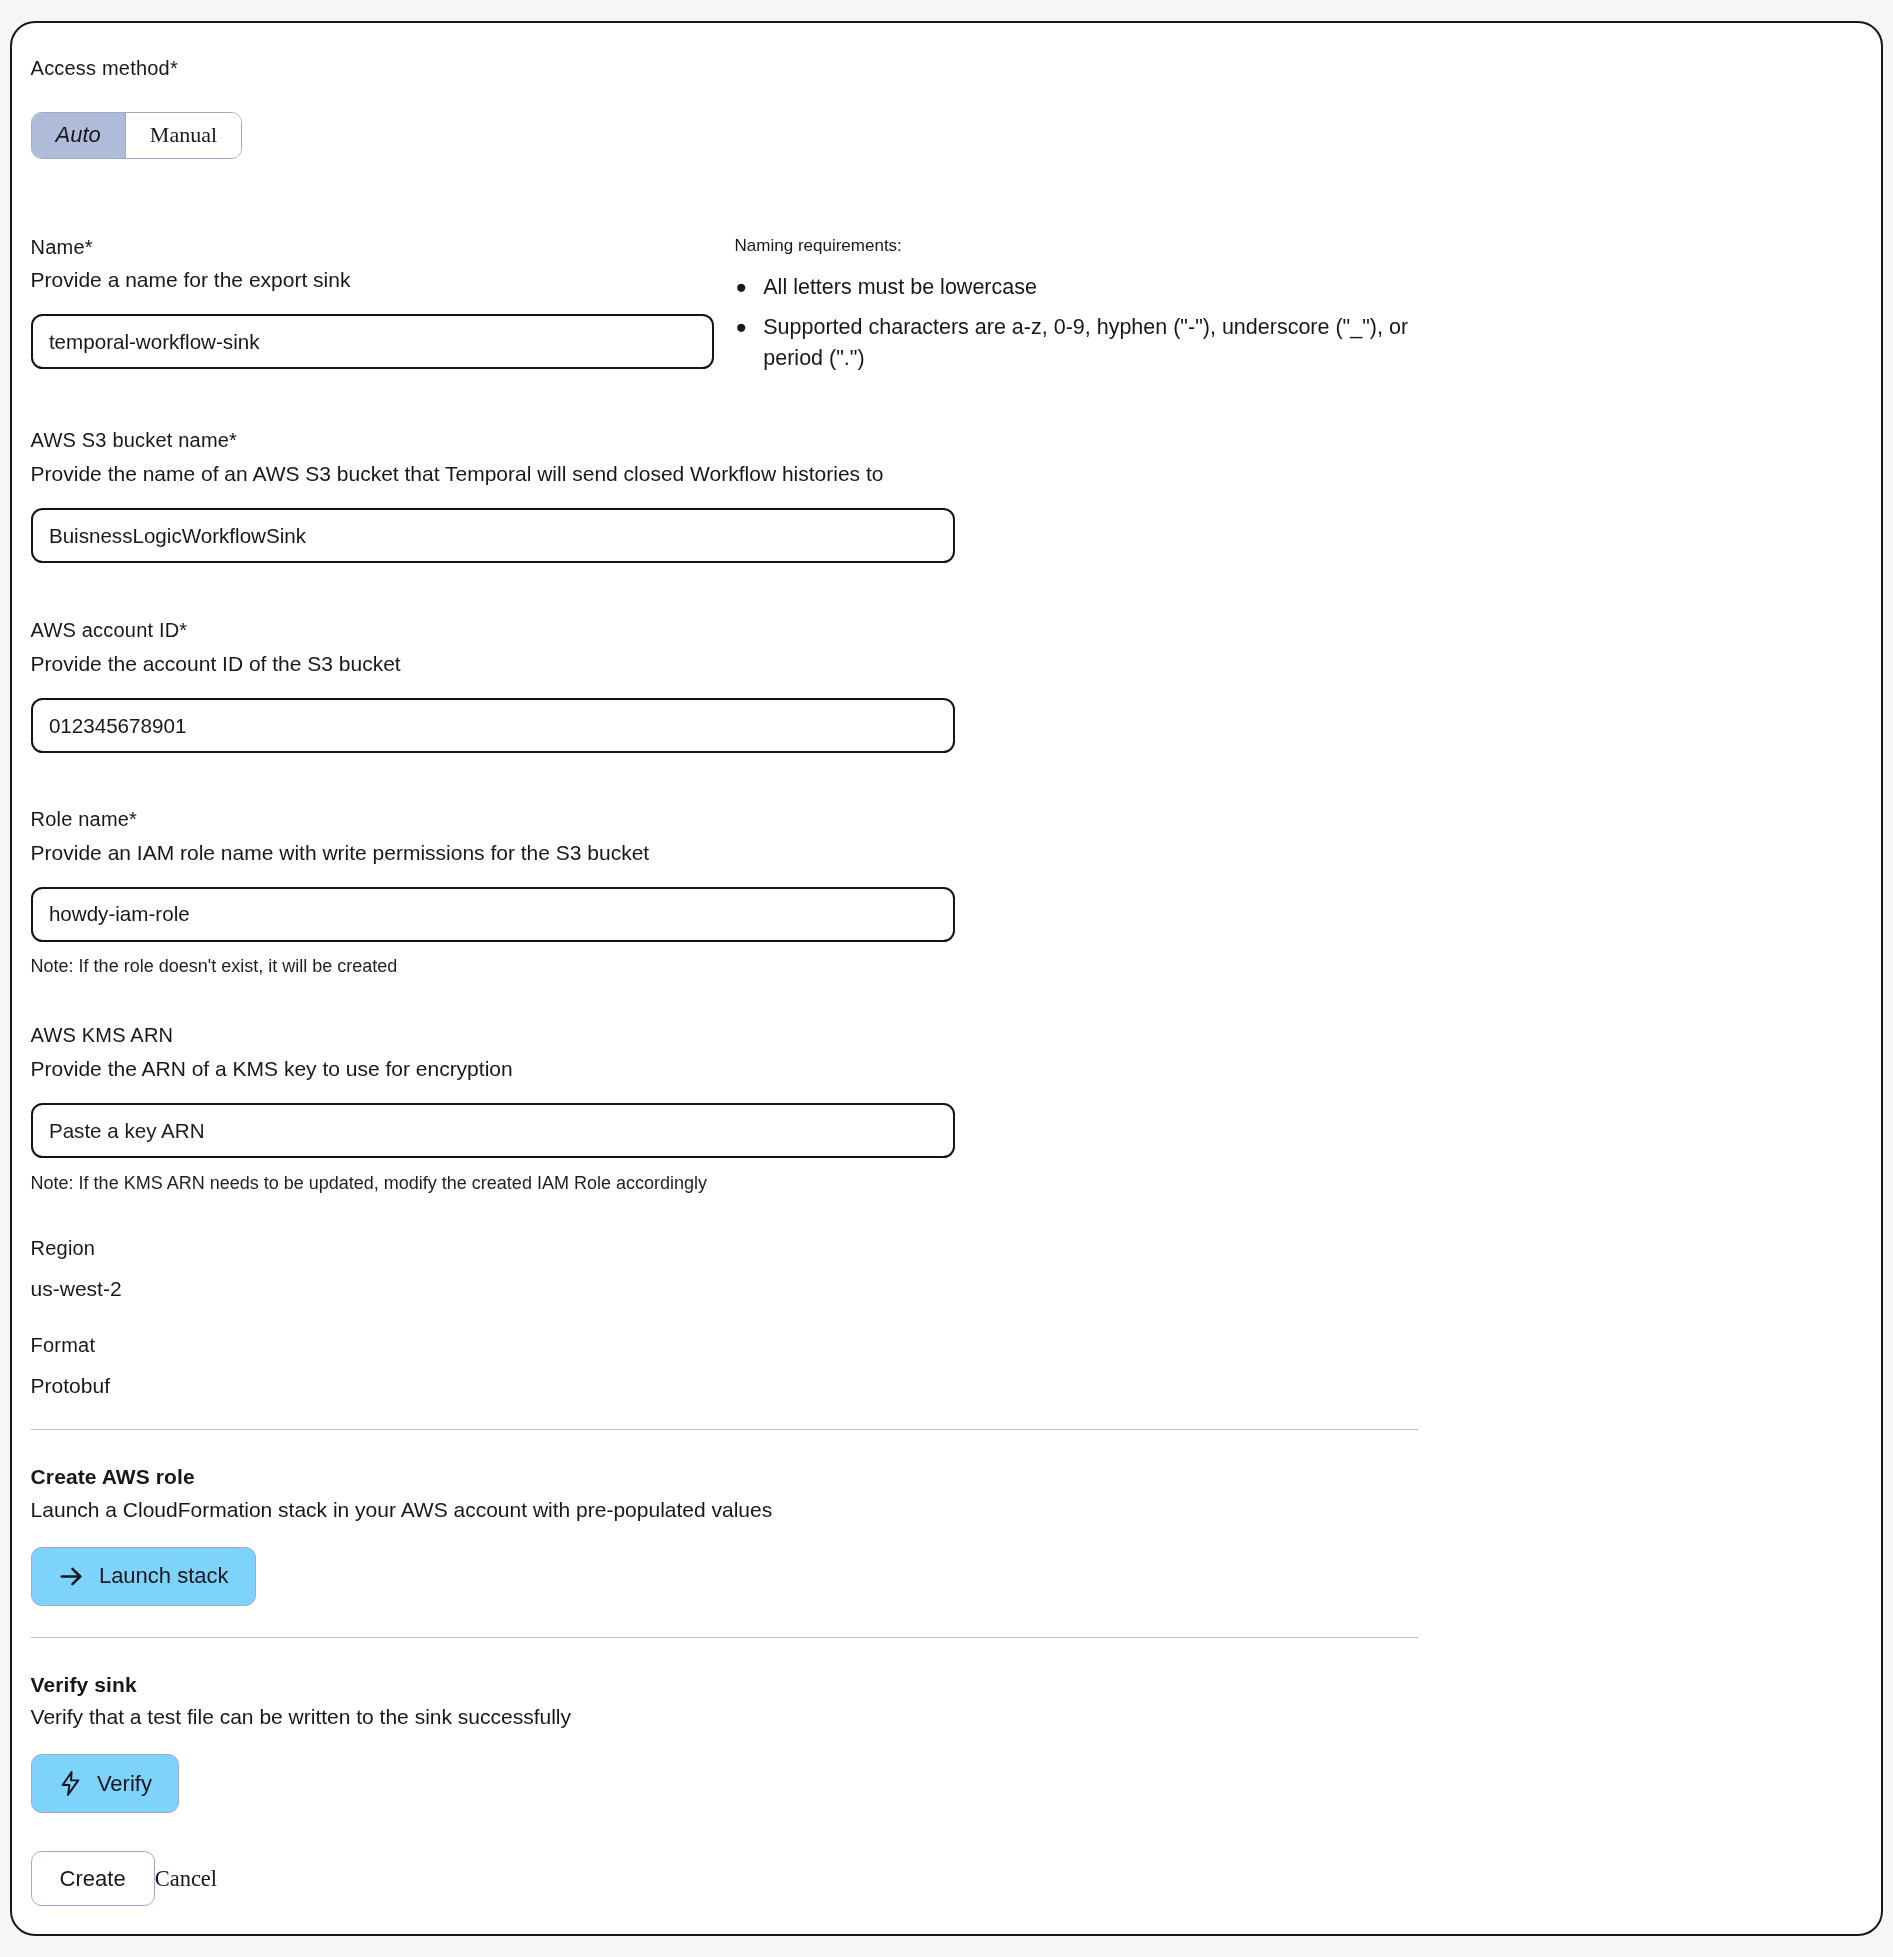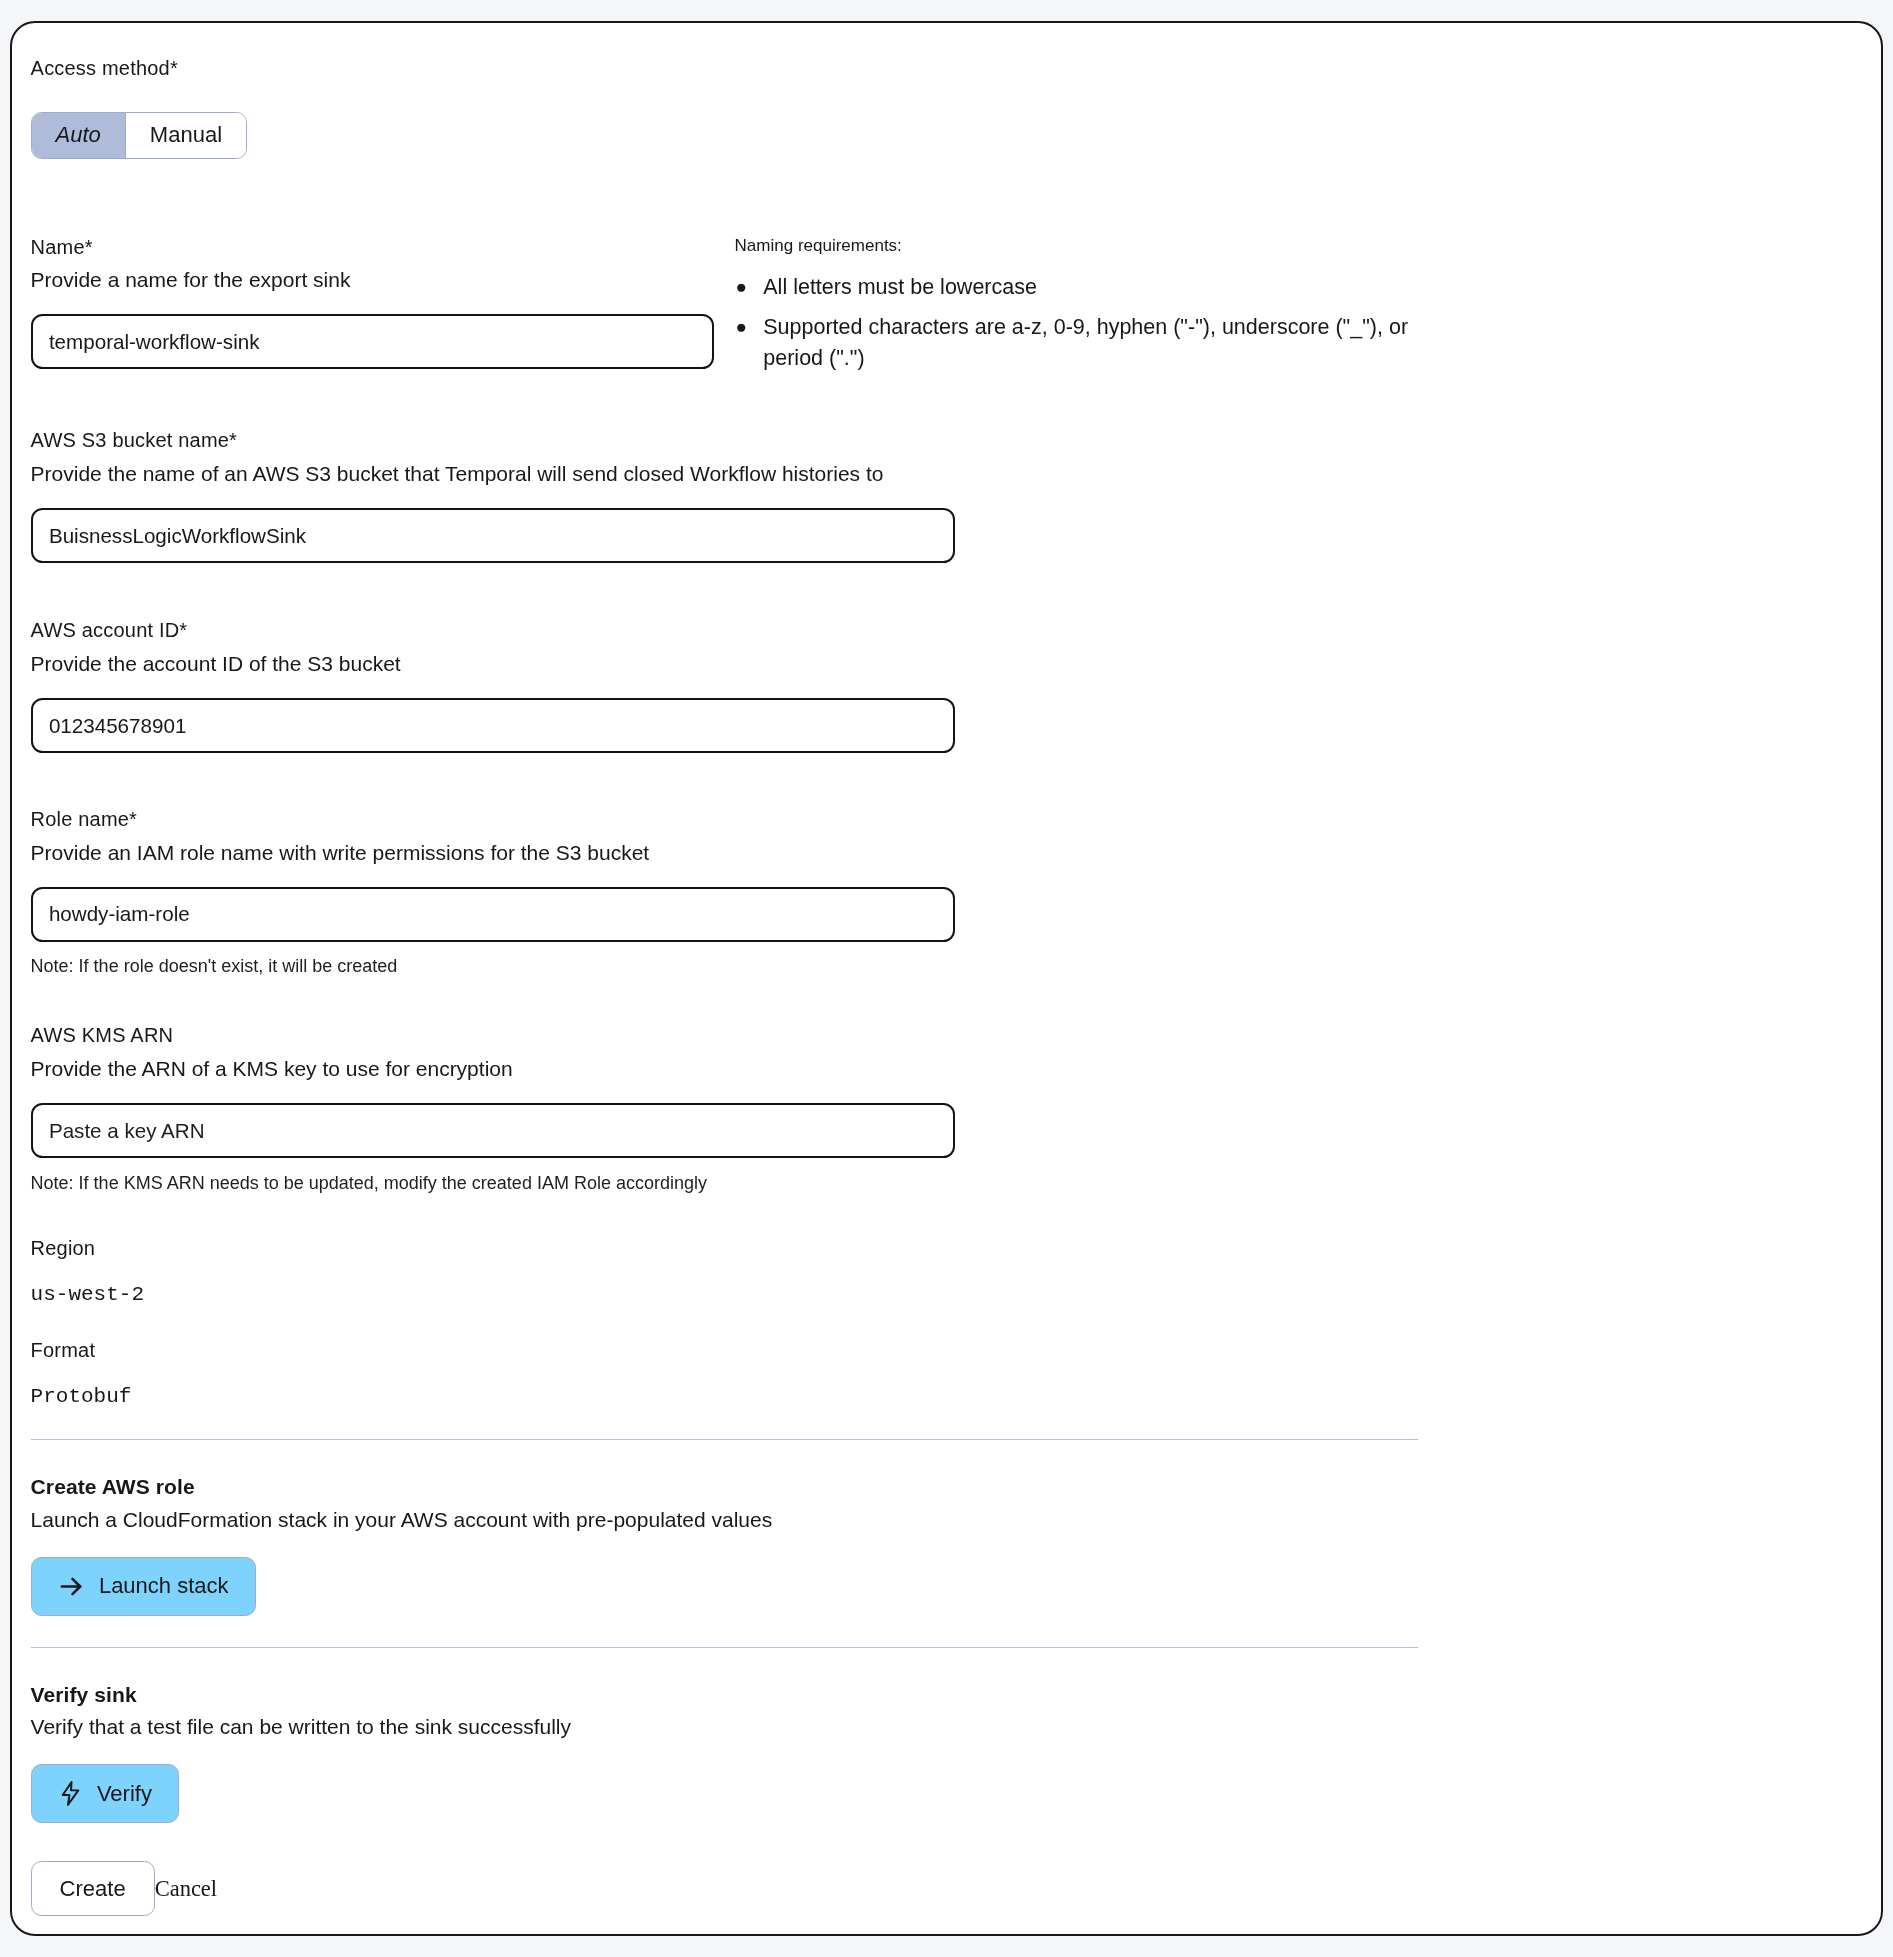--- a/index.html
+++ b/index.html
@@ -65,21 +65,21 @@
     display:flex;align-items:center;justify-content:center;
     font-size:22px;
     padding:0 24px;
     background:#fff;
     cursor:pointer;
     border:none;
     font-family:inherit;
     color:var(--ink);
   }
   .seg.selected{background:var(--accent-fill);font-style:italic;}
-  .seg + .seg{border-left:1.9px solid var(--accent-border);}
+  .seg + .seg{border-left:1.9px solid var(--accent-border);font-family:Liberation Serif, serif;}
   
   .name-row{
     margin-top:76px;
     display:flex;
     align-items:flex-start;
     gap:21px;
   }
   .name-col{width:683px;flex:0 0 auto;}
   .name-col .text-input{width:683px;}
   .req-col{width:681px;flex:0 0 auto;padding-top:0;}
@@ -94,21 +94,21 @@
   }
   .req-item .bullet{flex:0 0 13.4px;text-align:center;font-size:19px;line-height:1.55;}
   .field{margin-top:55px;}
   .field-note{
     font-size:18px;
     margin-top:14.3px;
     color:#1e1f24;
   }
   .info-block{margin-top:42px;}
   .info-block + .info-block{margin-top:32.5px;}
-  .info-value{font-size:21px;margin-top:22px;font-family:Liberation Mono, monospace;}
+  .info-value{font-size:21px;margin-top:16px;}
   .divider{
     border:none;
     border-top:1.9px solid var(--divider);
     width:1387px;
     margin-top:31px;
   }
   .section{margin-top:35px;}
   .section-title{font-size:21px;font-weight:700;letter-spacing:0.1px;}
   .section-desc{font-size:21px;margin-top:8.6px;}
   .btn{

